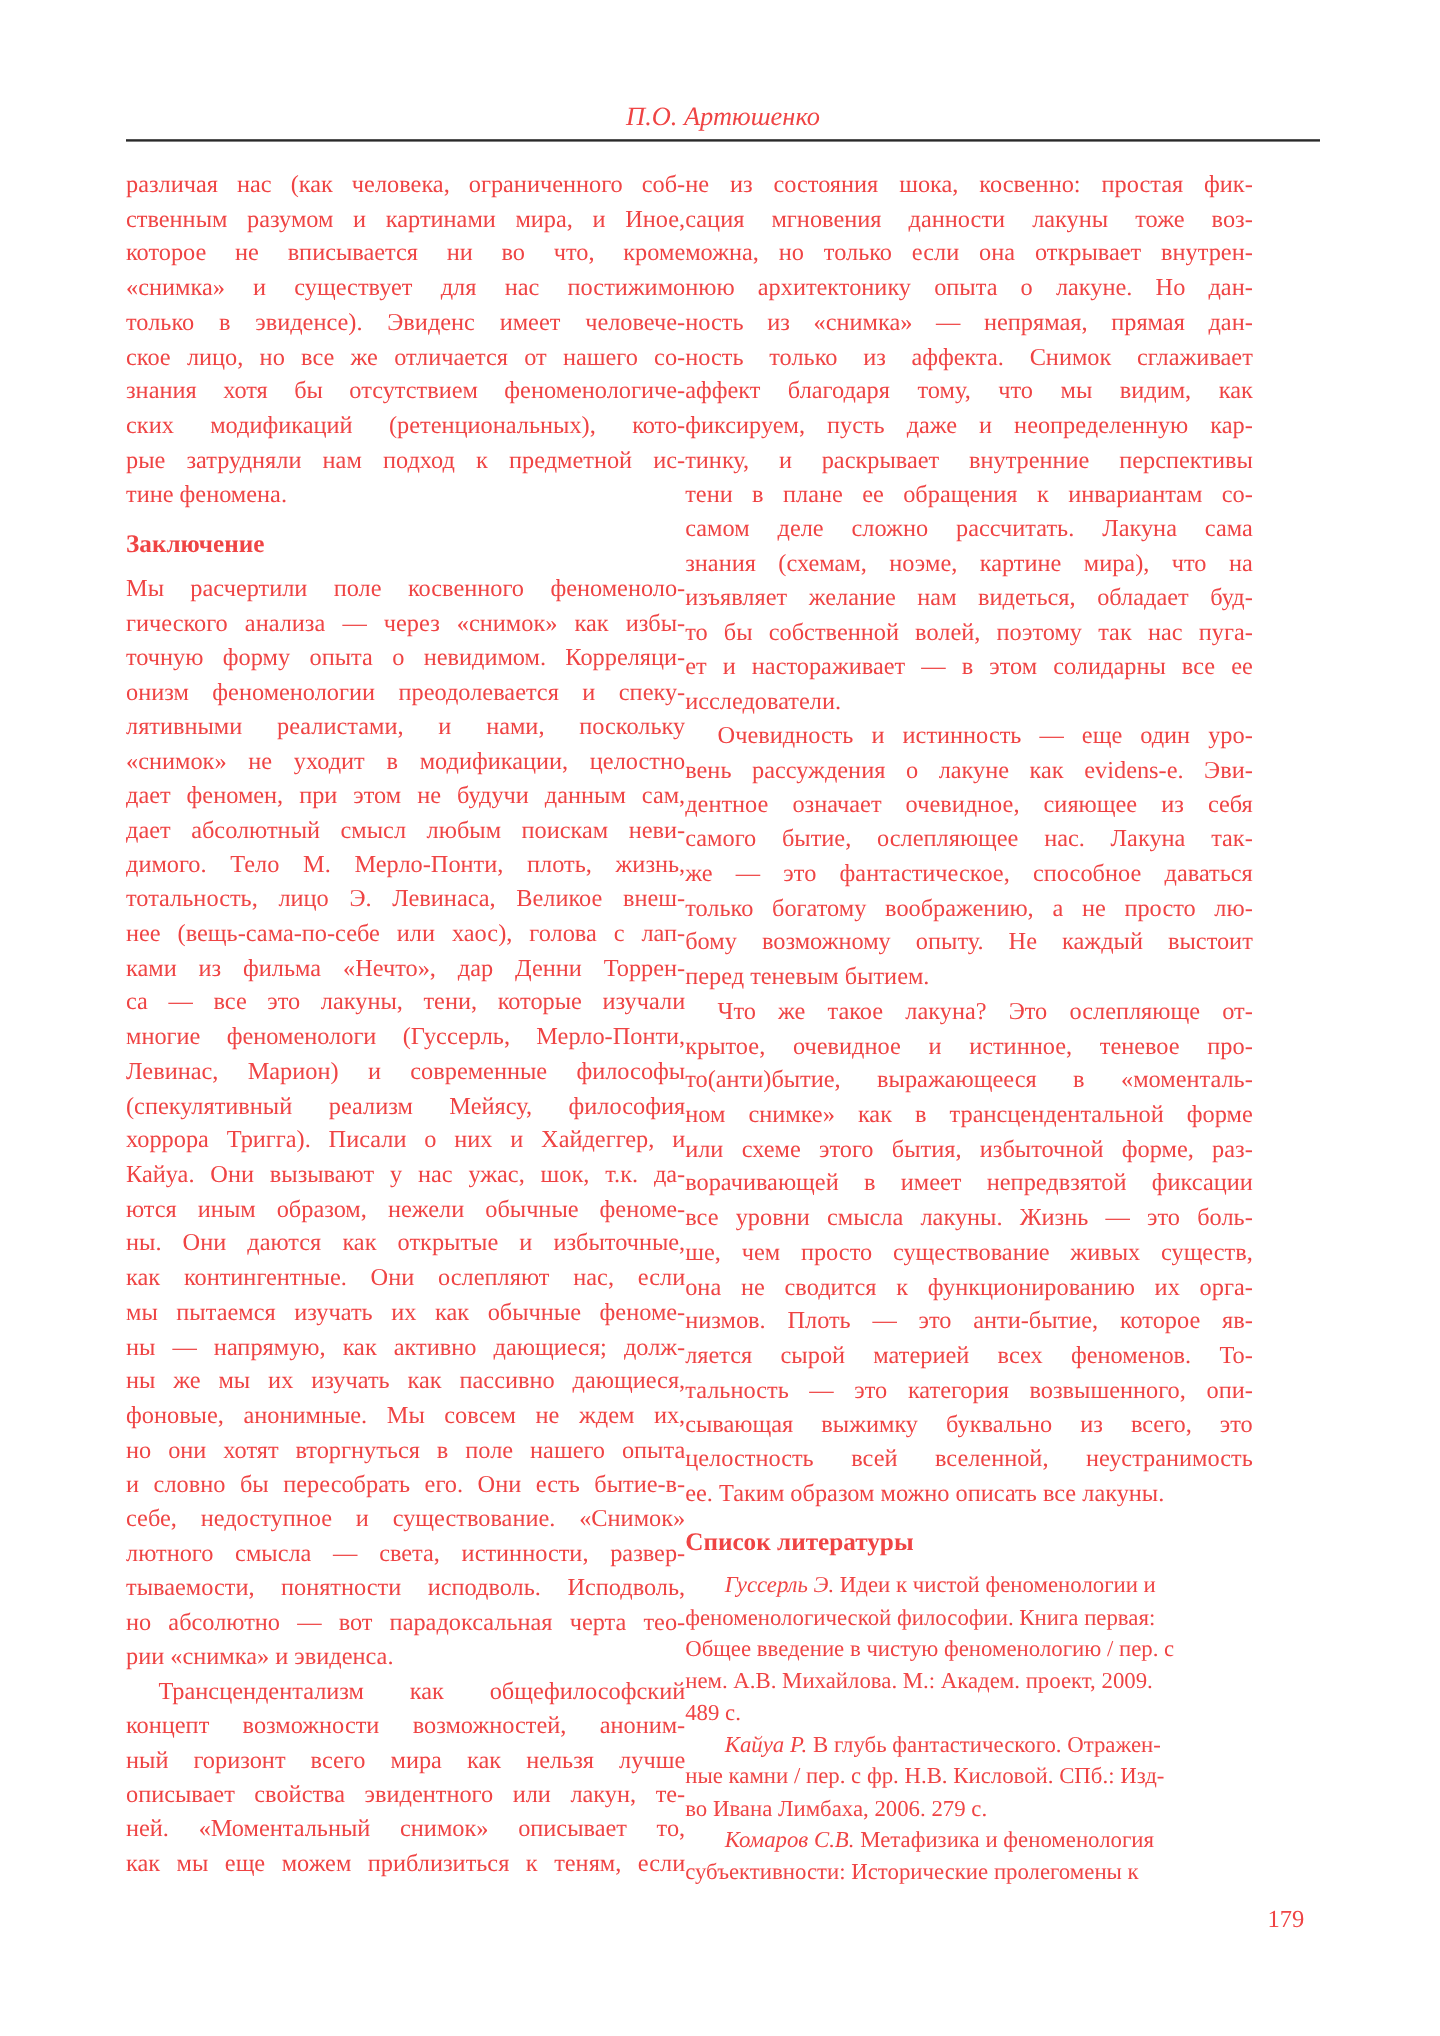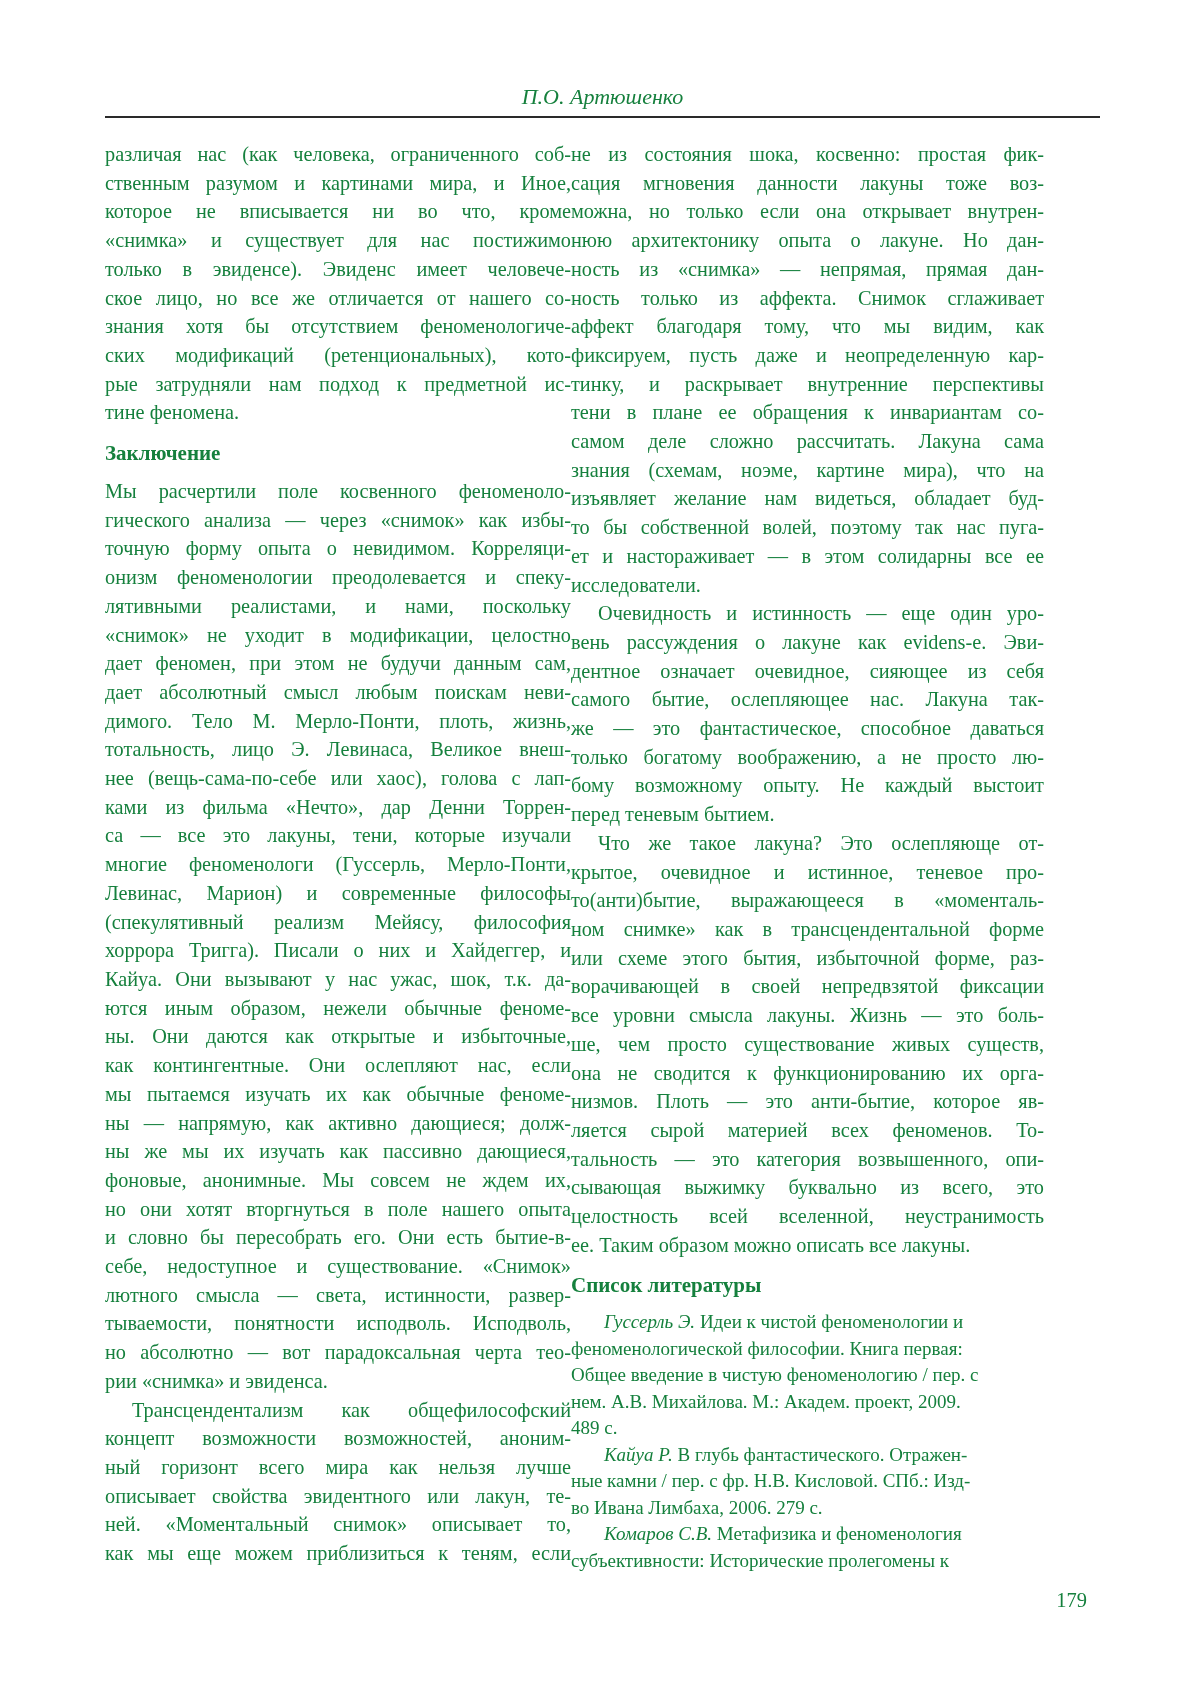--- a/index.html
+++ b/index.html
@@ -5,21 +5,21 @@
   html, body { margin: 0; padding: 0; background: #e8e8e8; }
   .page {
     position: relative;
     width: 1200px;
     height: 1697px;
     margin: 0 auto;
     background: #ffffff;
     box-sizing: border-box;
     padding: 84px 100px 0 105px;
     font-family: "Liberation Serif", "DejaVu Serif", serif;
-    color: #15803d;
+    color: #ef4444;
     overflow: hidden;
   }
   .running-head {
     font-size: 22px;
     line-height: 26px;
     font-style: italic;
     text-align: center;
   }
   .head-rule {
     border: 0;
@@ -149,21 +149,21 @@
           <div class="line just">только богатому воображению, а не просто лю-</div>
           <div class="line just">бому возможному опыту. Не каждый выстоит</div>
           <div class="line rag">перед теневым бытием.</div>
         </div>
         <div class="para">
           <div class="line just ind">Что же такое лакуна? Это ослепляюще от-</div>
           <div class="line just">крытое, очевидное и истинное, теневое про-</div>
           <div class="line just">то(анти)бытие, выражающееся в «моменталь-</div>
           <div class="line just">ном снимке» как в трансцендентальной форме</div>
           <div class="line just">или схеме этого бытия, избыточной форме, раз-</div>
-          <div class="line just">ворачивающей в своей непредвзятой фиксации</div>
+          <div class="line just">ворачивающей в имеет непредвзятой фиксации</div>
           <div class="line just">все уровни смысла лакуны. Жизнь — это боль-</div>
           <div class="line just">ше, чем просто существование живых существ,</div>
           <div class="line just">она не сводится к функционированию их орга-</div>
           <div class="line just">низмов. Плоть — это анти-бытие, которое яв-</div>
           <div class="line just">ляется сырой материей всех феноменов. То-</div>
           <div class="line just">тальность — это категория возвышенного, опи-</div>
           <div class="line just">сывающая выжимку буквально из всего, это</div>
           <div class="line just">целостность всей вселенной, неустранимость</div>
           <div class="line rag">ее. Таким образом можно описать все лакуны.</div>
         </div>

